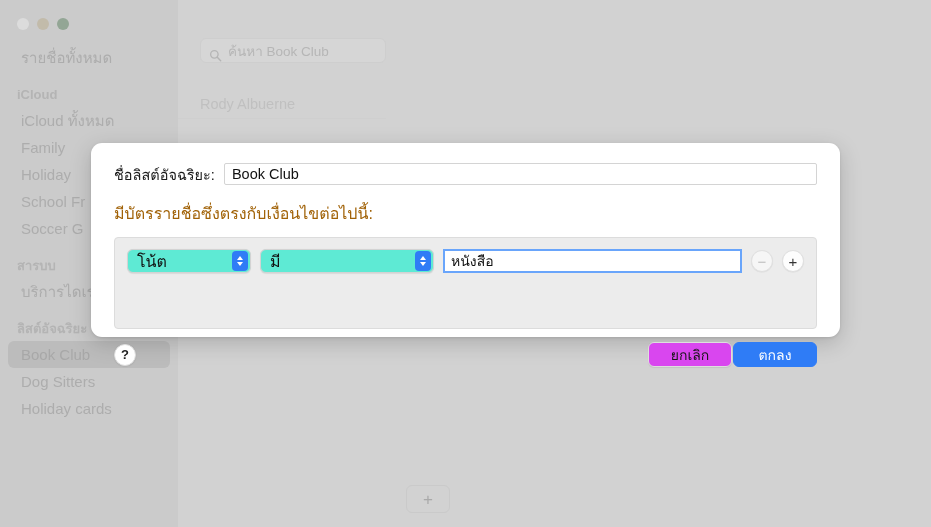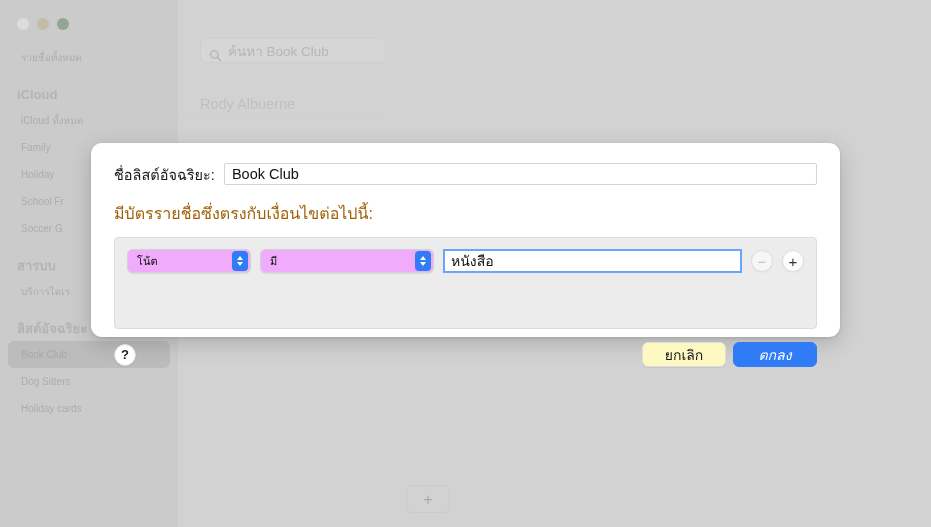--- a/index.html
+++ b/index.html
@@ -46,21 +46,21 @@
   .tl.min   { background: #f7b731; }
   .tl.max   { background: #2ecc40; }
 
   .sidebar-scroll { padding-top: 14px; }
 
   .sb-row {
     height: 27px;
     display: flex;
     align-items: center;
     padding: 0 10px 0 21px;
-    font-size: 10px;
+    font-size: 15px;
     color: #adadad;
     white-space: nowrap;
     overflow: hidden;
   }
   .sb-row.header {
     font-size: 13px;
     font-weight: bold;
     color: #b4b4b4;
     height: 26px;
     padding-left: 17px;
@@ -176,28 +176,28 @@
 
   .cond-row {
     display: flex;
     align-items: center;
     gap: 9px;
     height: 24px;
   }
 
   .popup {
     height: 24px;
-    background: #f0abfc;
+    background: #5eead4;
     border: 1px solid #d3d3d3;
     border-radius: 6px;
     box-shadow: 0 0.5px 1px rgba(0,0,0,0.08);
     display: flex;
     align-items: center;
     padding-left: 9px;
-    font-size: 11px;
+    font-size: 16px;
     color: #111;
     position: relative;
   }
   .popup .lbl { flex: 1; white-space: nowrap; }
   .popup-1 { width: 124px; }
   .popup-2 { width: 174px; }
 
   .chev {
     width: 16px; height: 20px;
     background: #2f7cf6;
@@ -259,31 +259,30 @@
 
   .btn {
     height: 25px;
     min-width: 84px;
     border-radius: 6px;
     display: flex; align-items: center; justify-content: center;
     font-size: 14px;
     padding: 0 14px;
   }
   .btn.cancel {
-    background: #fef9c3;
+    background: #d946ef;
     border: 1px solid #dedede;
     color: #161616;
     box-shadow: 0 0.5px 1px rgba(0,0,0,0.07);
   }
   .btn.ok {
     background: #2f7cf6;
     color: #fff;
-    margin-left: 7px;
+    margin-left: 1px;
     border: 1px solid #2f7cf6;
-    font-style: italic;
   }
 </style>
 </head>
 <body>
 
 <div id="app">
 
   <div class="bg-window">
 
     <div class="sidebar">

